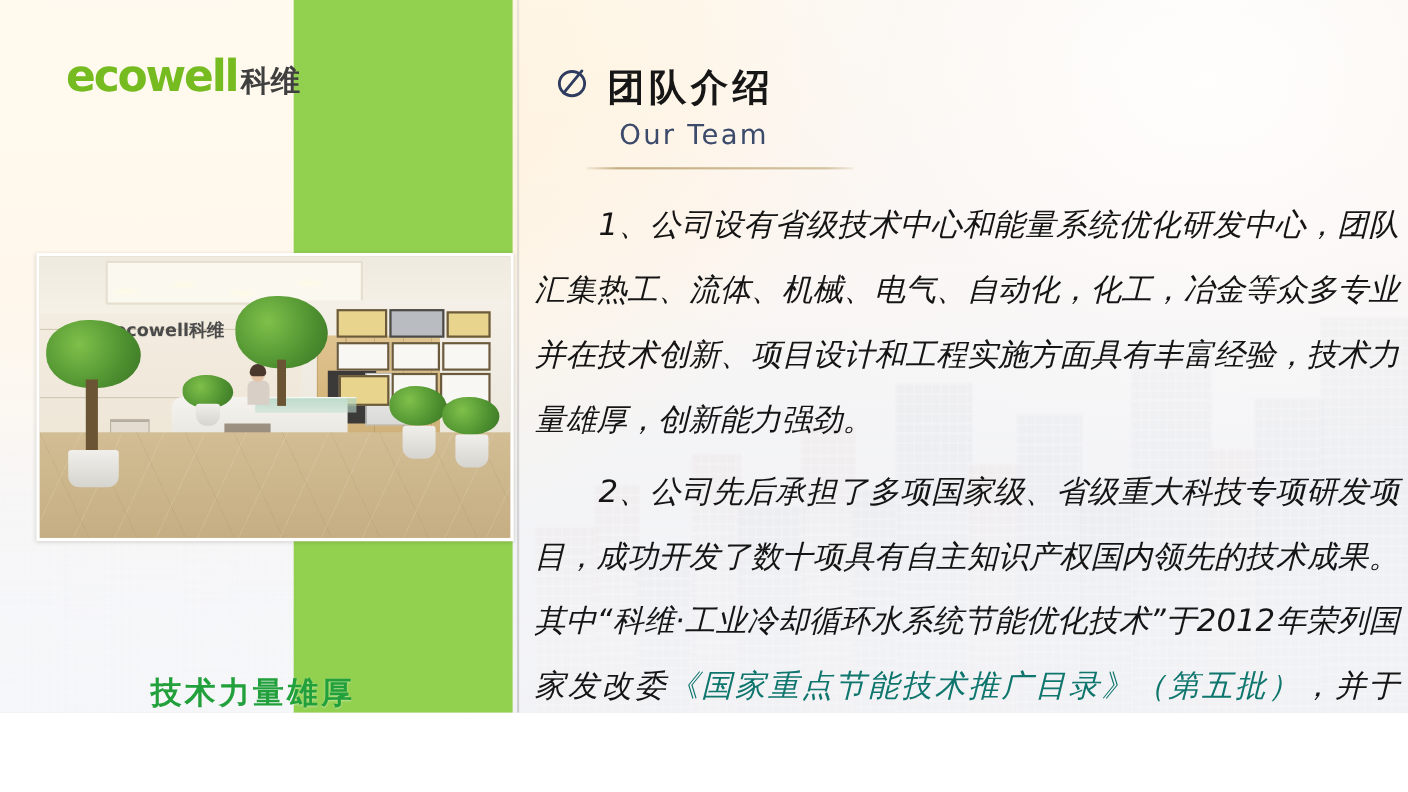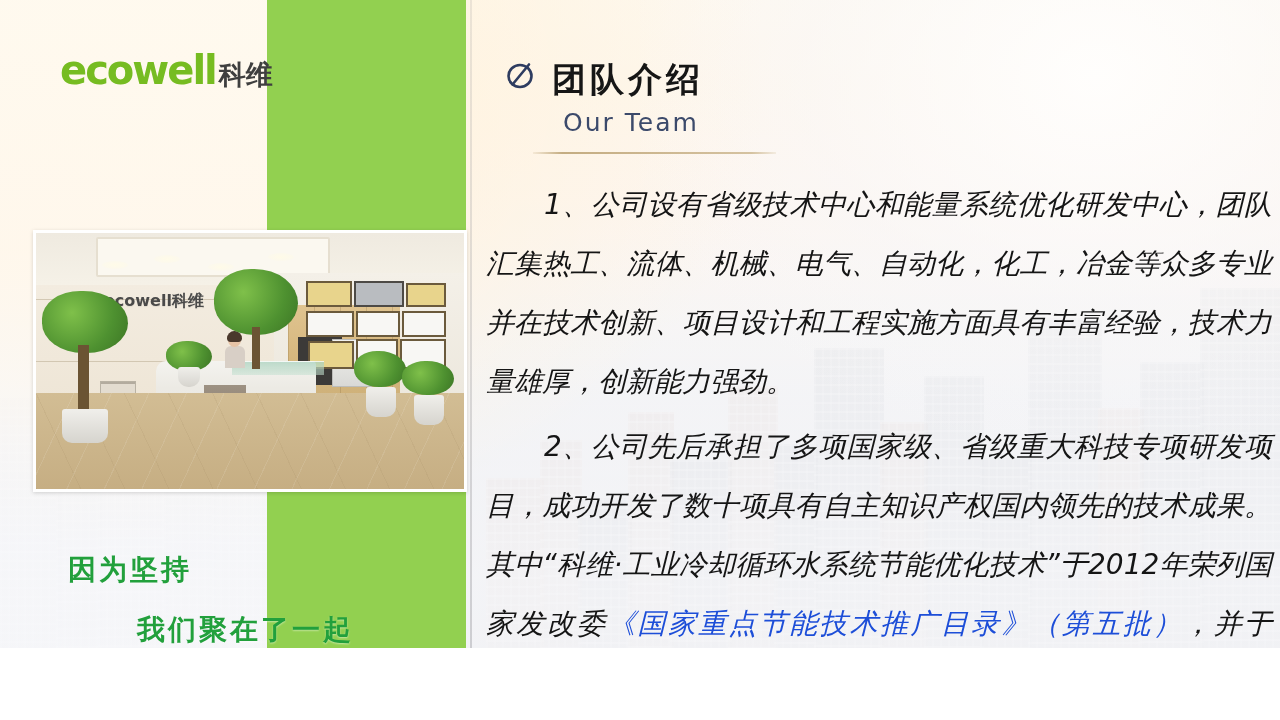--- a/index.html
+++ b/index.html
@@ -344,21 +344,21 @@
     letter-spacing: 0px;
   }
   .para {
     margin: 0 0 4px 0;
     text-indent: 58px;
     text-align: justify;
     text-justify: inter-ideograph;
     font-style: italic;
   }
   .para.second { margin-top: 6px; }
-  .hl-red { color: #1d4ed8; }
+  .hl-red { color: #0f766e; }
 </style>
 </head>
 <body>
 
 <div class="slide">
 
   <div class="bg-sky"></div>
   <div class="city">
     <div class="bld warm" style="left:486px;  width:58px;  height:170px;"></div>
     <div class="bld warm" style="left:540px;  width:42px;  height:208px;"></div>
@@ -458,22 +458,21 @@
     <div class="ph-plant" style="left:318px; top:118px; width:52px; height:78px;">
       <div class="leaves" style="left:0px;  top:0px;  width:52px; height:36px;"></div>
       <div class="pot" style="left:12px; top:36px; width:30px; height:30px;"></div>
     </div>
     <div class="ph-plant" style="left:366px; top:128px; width:52px; height:74px;">
       <div class="leaves" style="left:0px;  top:0px;  width:52px; height:34px;"></div>
       <div class="pot" style="left:12px; top:34px; width:30px; height:30px;"></div>
     </div>
   </div>
 
-  <div class="tag1">因为坚持</div>
-  <div class="tag2">我们聚在了一起</div>
+  <div class="tag2">技术力量雄厚</div>
 
   <div class="divider"></div>
 
   <div class="content">
 
     <div class="title-row">
       <span class="title-icon">
         <svg width="34" height="34" viewBox="0 0 34 34" aria-hidden="true">
           <ellipse cx="16" cy="19" rx="11.5" ry="11" fill="none" stroke="#2e3c60" stroke-width="2.6"></ellipse>
           <line x1="8.5" y1="27.5" x2="25" y2="7.5" stroke="#2e3c60" stroke-width="2.6" stroke-linecap="round"></line>

